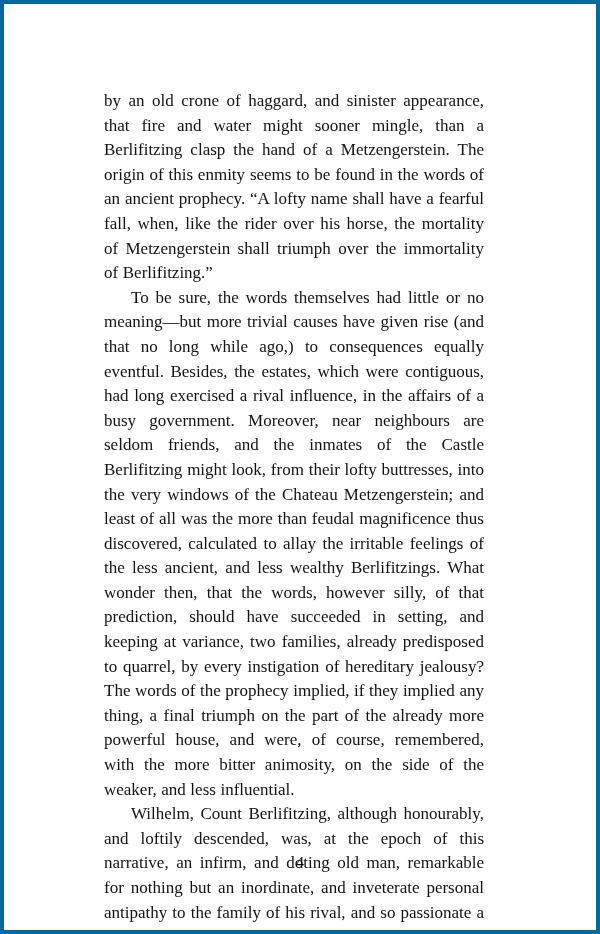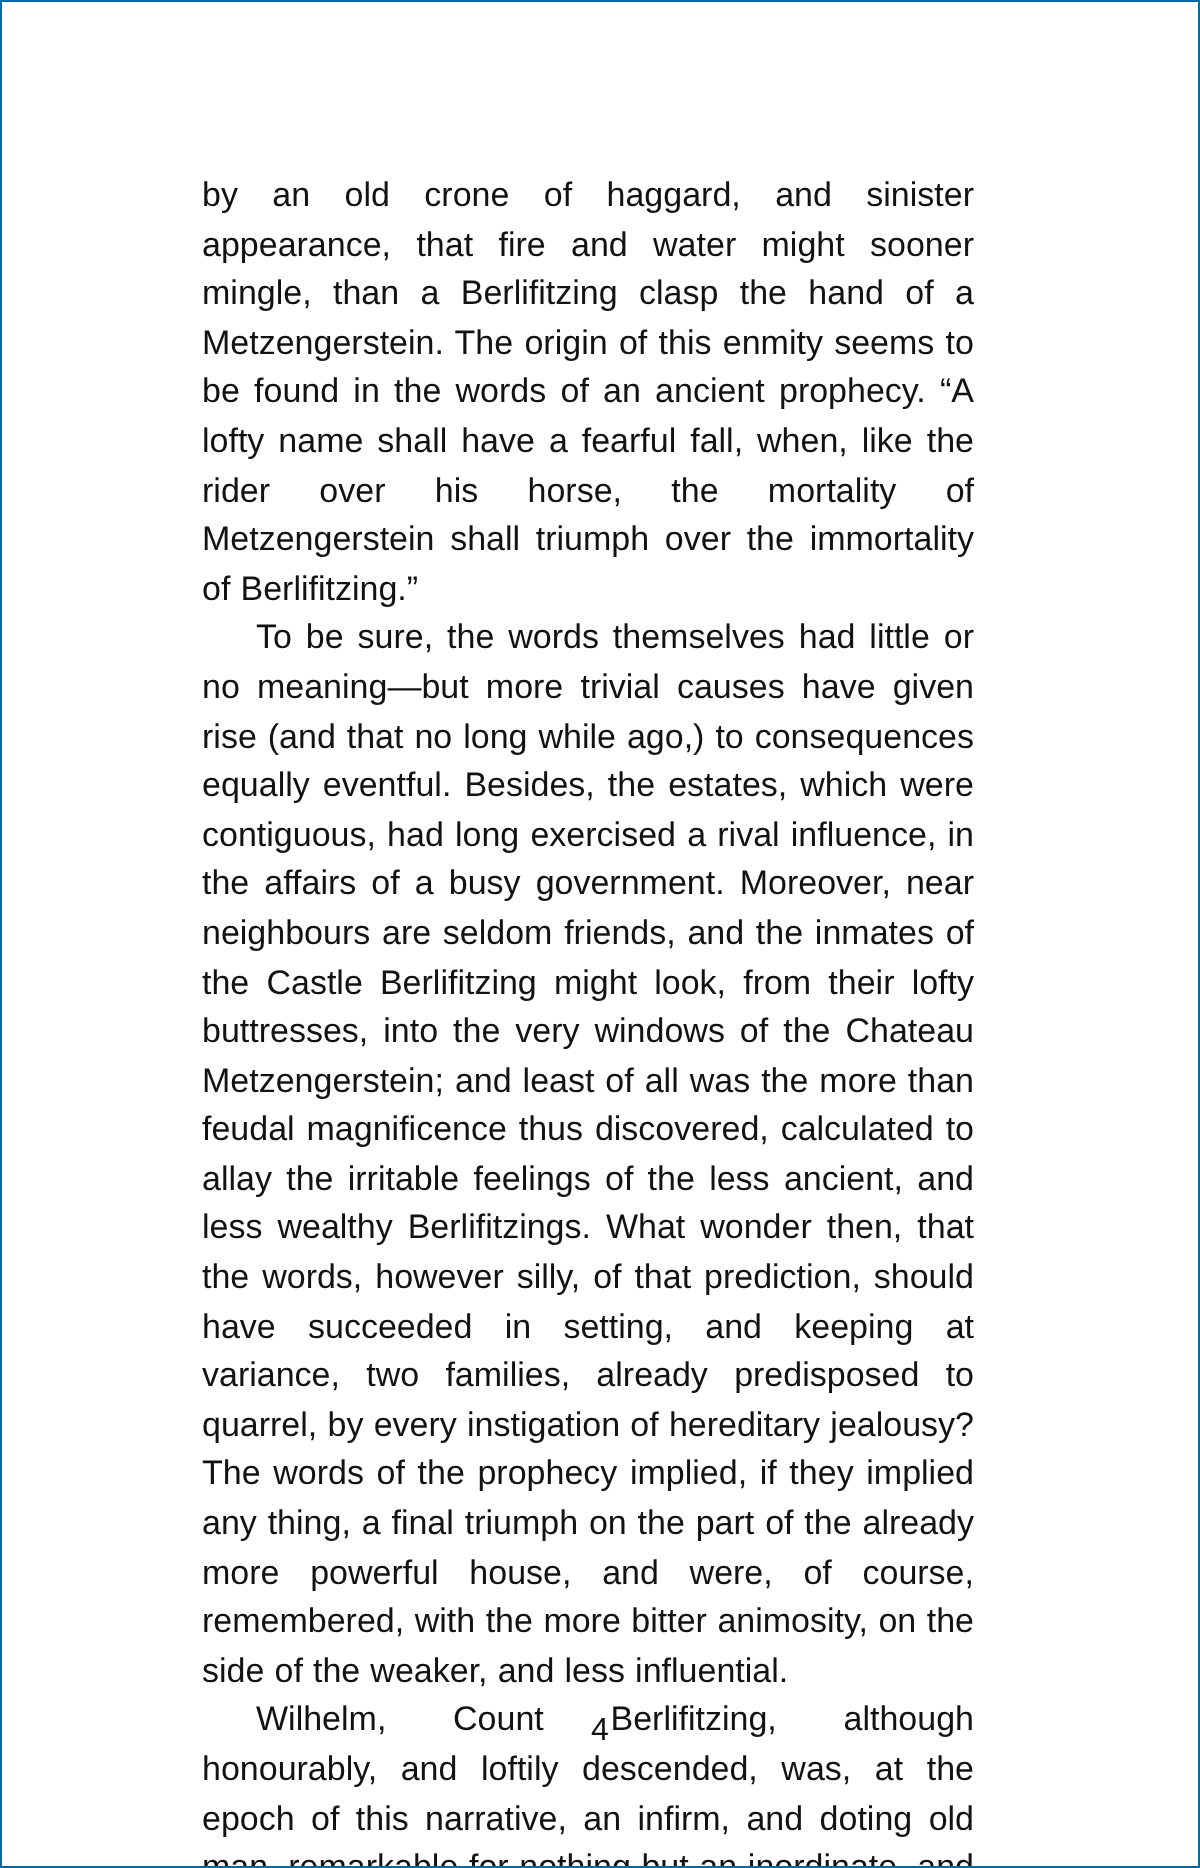--- a/index.html
+++ b/index.html
@@ -6,23 +6,23 @@
     margin: 0;
     padding: 0;
     background: #ffffff;
   }
   .book-page {
     position: relative;
     width: 600px;
     height: 934px;
     background: #ffffff;
     box-sizing: border-box;
-    border: 1px solid #0369a1;
+    border: 4px solid #0369a1;
     padding: 85px 112px 0 100px;
-    font-family: Liberation Sans, sans-serif;
+    font-family: Liberation Serif, serif;
     color: #121212;
     overflow: hidden;
   }
   .body-text p {
     margin: 0;
     font-size: 17px;
     line-height: 24.6px;
     text-align: justify;
     text-justify: inter-word;
     word-spacing: 0.02em;

